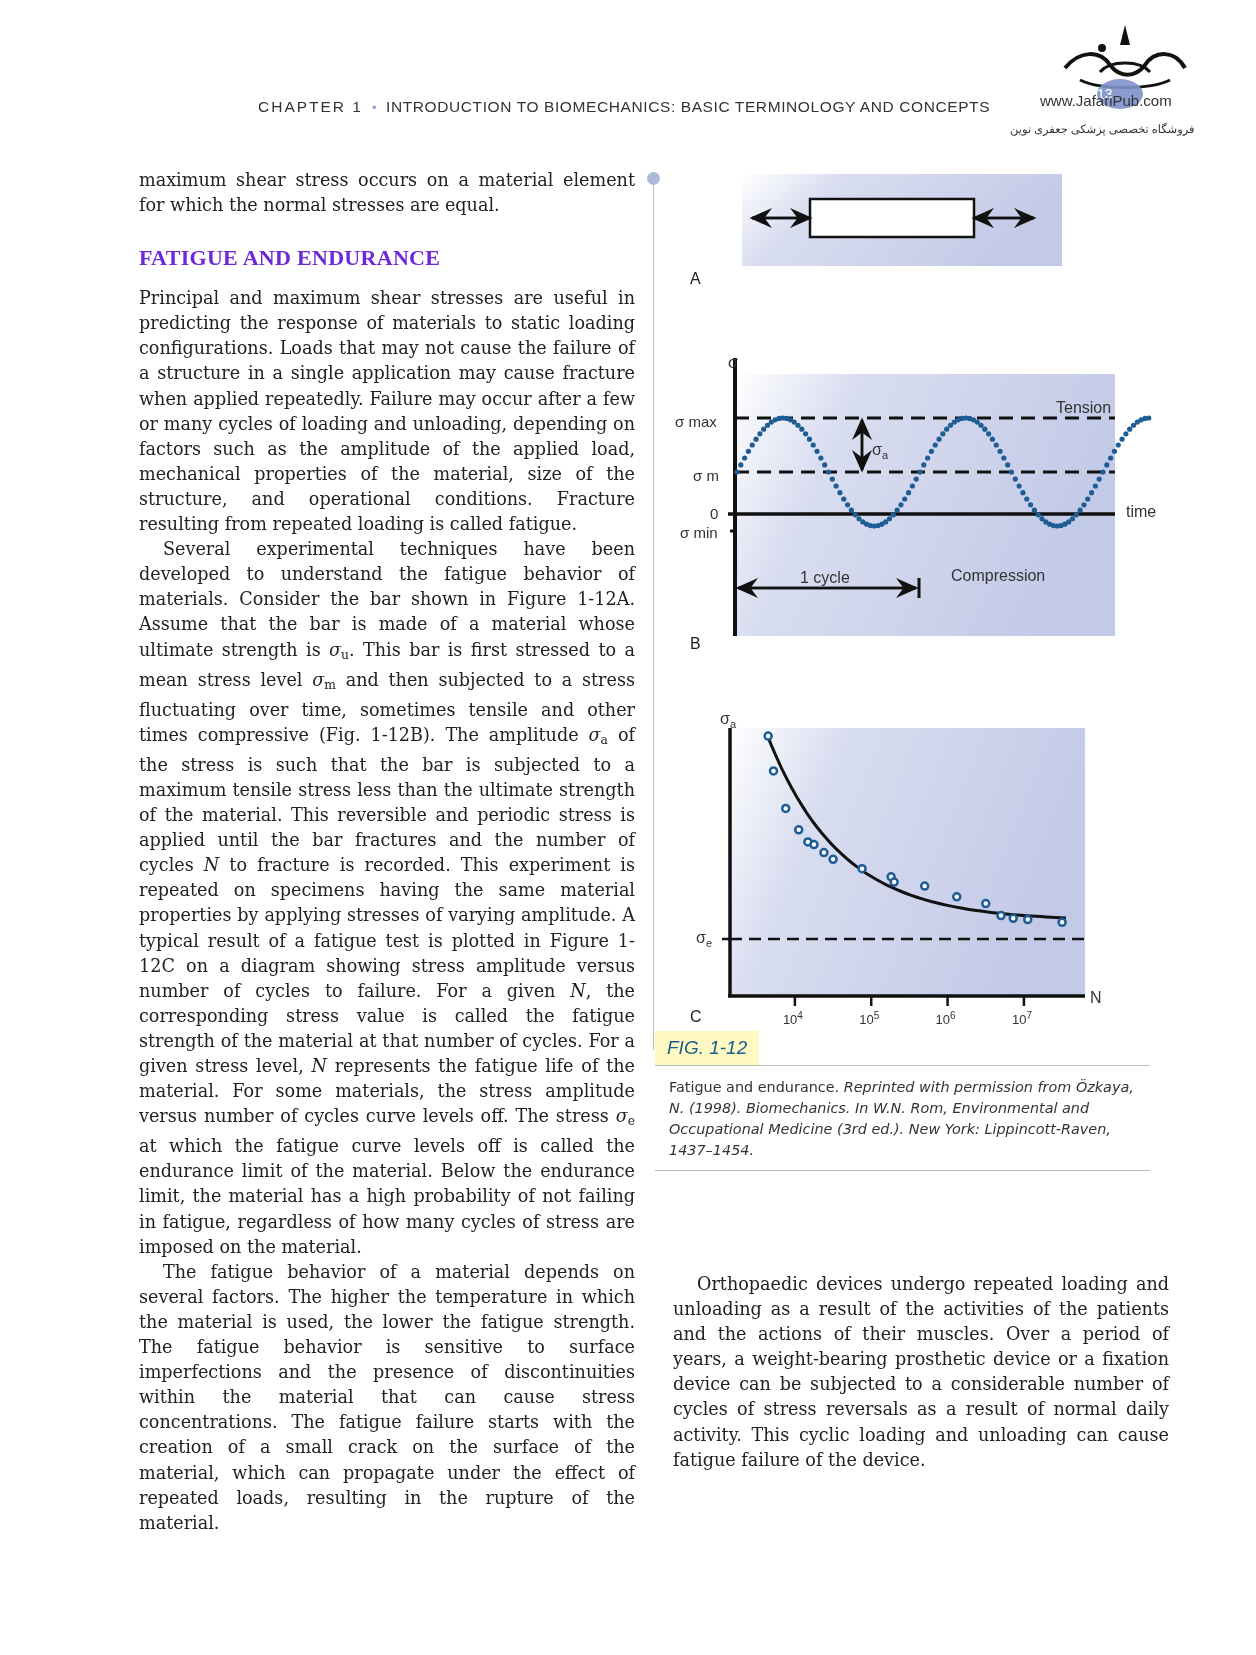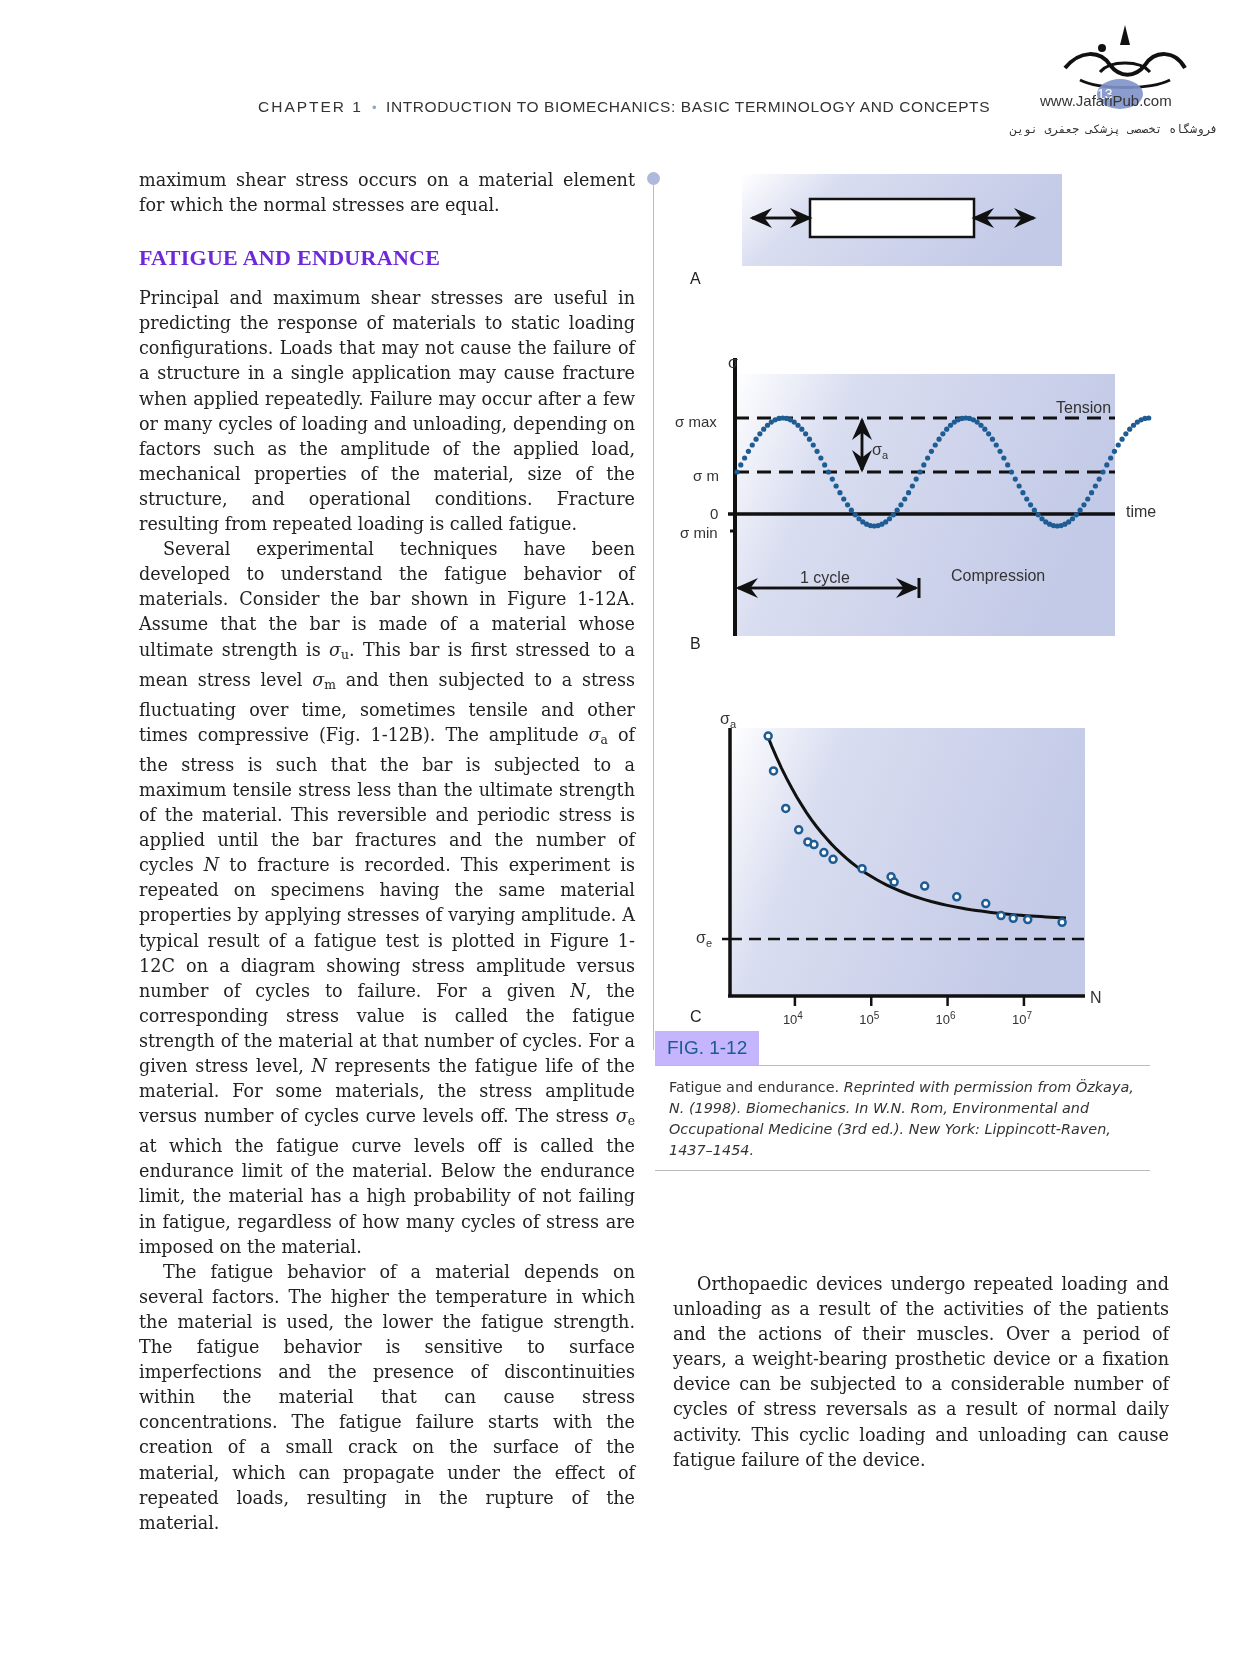--- a/index.html
+++ b/index.html
@@ -3,31 +3,31 @@
 <meta charset="utf-8">
 <style>
   html,body{margin:0;padding:0;background:#fff;}
   body{width:1256px;height:1655px;position:relative;overflow:hidden;font-family:"DejaVu Serif",serif;color:#222;}
   .header{position:absolute;left:258px;top:98px;font-family:"Liberation Sans",sans-serif;font-size:15.5px;letter-spacing:0.6px;color:#333;white-space:nowrap;}
   .header .chap{font-weight:normal;letter-spacing:2px;}
   .header .dot{color:#8ea2cf;font-size:13px;margin:0 4px;}
   .logo{position:absolute;left:1040px;top:20px;width:170px;height:120px;}
   .logo .site{position:absolute;left:0;top:72px;font-family:"Liberation Sans",sans-serif;font-size:15px;color:#333;}
   .logo .pagenum{position:absolute;left:57px;top:59px;width:46px;height:30px;border-radius:50%;background:#7f93c9;color:#fff;font-family:"Liberation Sans",sans-serif;font-size:14px;line-height:30px;opacity:.9}
-  .logo .fa{position:absolute;left:-30px;top:102px;font-family:Liberation Mono, monospace;font-size:11.5px;color:#333;direction:rtl;white-space:nowrap;}
+  .logo .fa{position:absolute;left:-30px;top:102px;font-family:Liberation Serif, serif;font-size:11.5px;color:#333;direction:rtl;white-space:nowrap;}
   .col{position:absolute;font-size:17.6px;line-height:25.1px;text-align:justify;margin-left:18px;}
   .col p{margin:0;}
   .left{left:121px;top:168px;width:496px;}
   .ind{text-indent:24px;}
   h2{font-family:Liberation Serif, serif;color:#6d28d9;font-size:22px;font-weight:bold;margin:26px 0 14px 0;letter-spacing:.3px;line-height:28px;}
   .right{left:655px;top:1272px;width:496px;}
   .vline{position:absolute;left:653px;top:180px;width:1px;height:870px;background:#bbb;}
   .vdot{position:absolute;left:647px;top:172px;width:13px;height:13px;border-radius:50%;background:#aeb9dc;}
   .figsvg{position:absolute;left:0;top:0;}
-  .figlabel{position:absolute;left:655px;top:1031px;width:104px;height:34px;background:#c4b5fd;color:#1d5a8e;font-family:"Liberation Sans",sans-serif;font-size:19px;line-height:34px;padding-left:12px;box-sizing:border-box;}
+  .figlabel{position:absolute;left:655px;top:1031px;width:104px;height:34px;background:#fef9c3;color:#1d5a8e;font-family:"Liberation Sans",sans-serif;font-size:19px;line-height:34px;padding-left:12px;box-sizing:border-box;font-style:italic;}
   .figrule{position:absolute;left:655px;top:1065px;width:495px;height:1px;background:#bbb;}
   .figrule2{position:absolute;left:655px;top:1170px;width:495px;height:1px;background:#bbb;}
   .caption{position:absolute;left:669px;top:1077px;width:480px;font-family:"DejaVu Sans",sans-serif;font-size:14.4px;line-height:21px;color:#333;}
   .caption i{font-style:italic;}
   .sub{font-size:70%;vertical-align:-3px;}
   .sig{font-style:italic;}
 </style>
 </head>
 <body>
 

